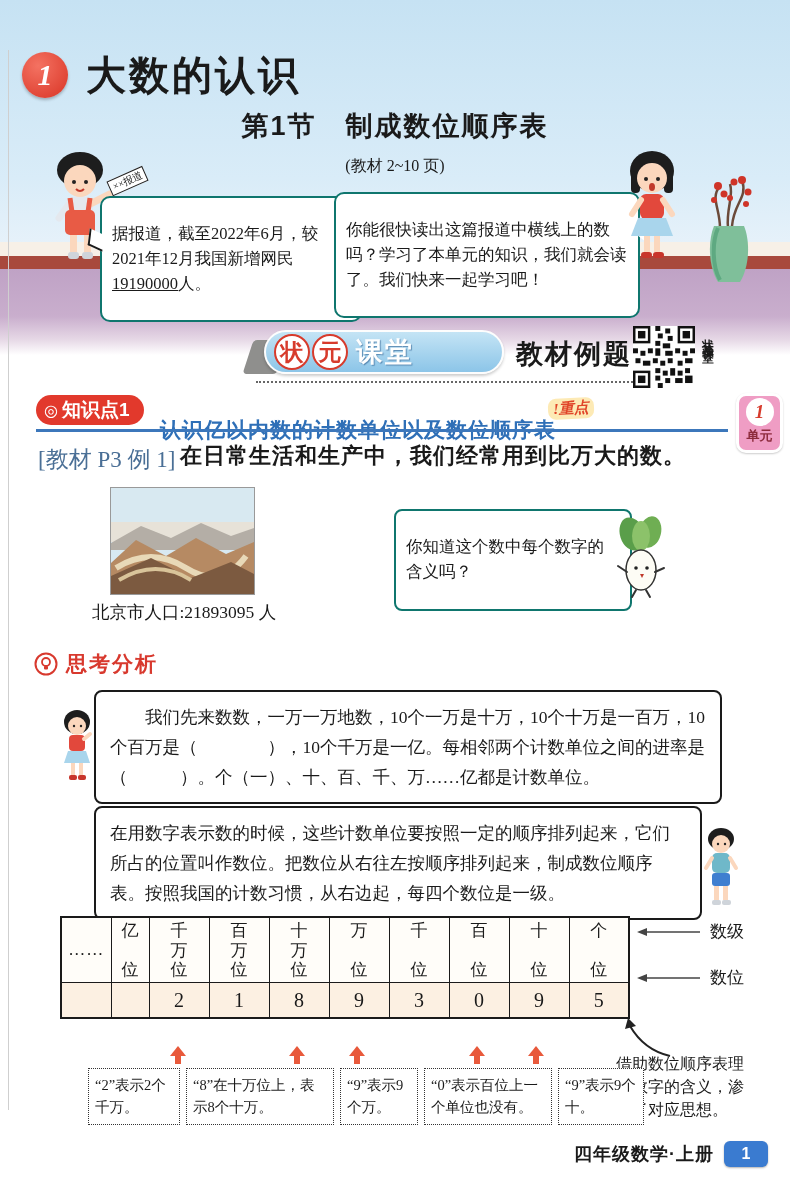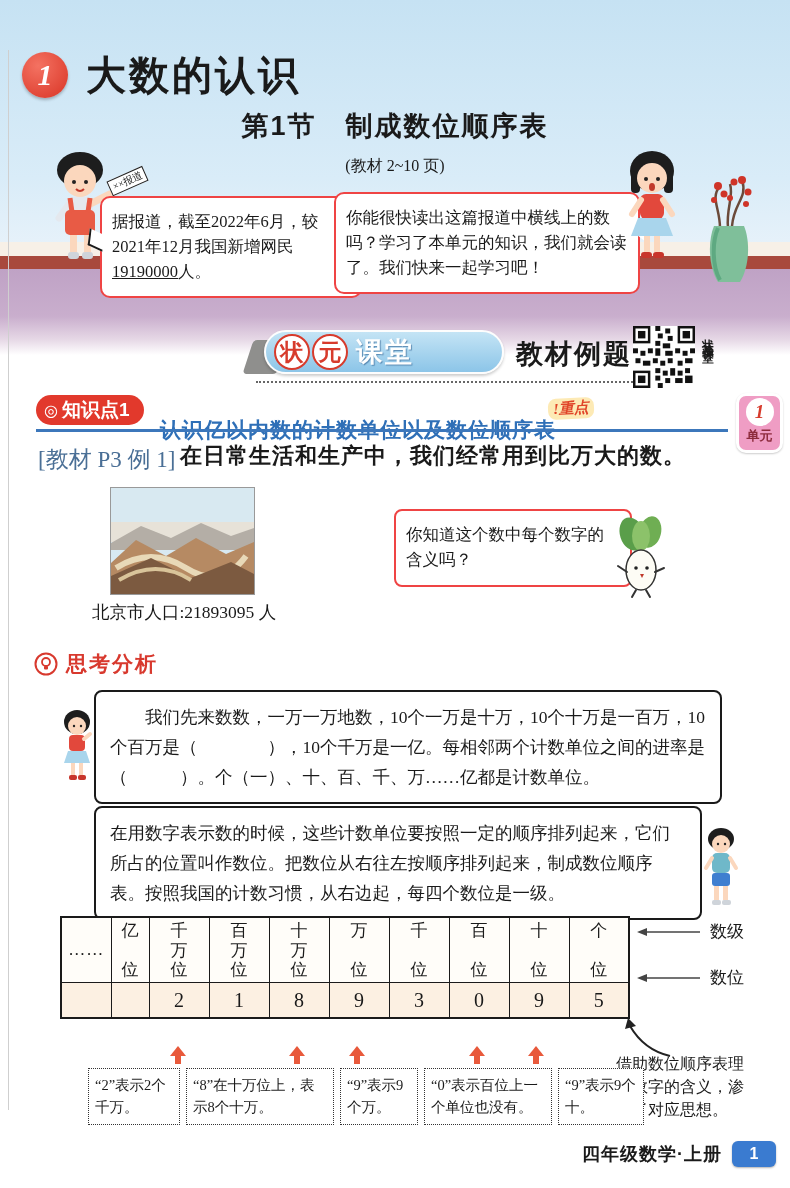--- a/index.html
+++ b/index.html
@@ -12,21 +12,21 @@
   .stripe{left:0;top:256px;width:790px;height:13px;background:#a8493d;}
   .floor{left:0;top:269px;width:790px;height:86px;background:linear-gradient(#bfa2c5,#c9aecd 55%,#e6d8e6 82%,#ffffff);}
   .edge-line{left:8px;top:50px;width:1px;height:1060px;background:#cfcfcf;}
   .unit-badge{left:22px;top:52px;width:46px;height:46px;border-radius:50%;
       background:radial-gradient(circle at 35% 30%,#f47262,#d93425);box-shadow:0 2px 3px rgba(0,0,0,.25);
       color:#fff;font-family:"Liberation Serif",serif;font-style:italic;font-weight:bold;font-size:30px;
       display:flex;align-items:center;justify-content:center;}
   .unit-title{left:86px;top:48px;font-size:40px;font-weight:bold;letter-spacing:3px;}
   .section-title{left:0;top:108px;width:790px;text-align:center;font-size:27px;font-weight:bold;letter-spacing:2px;}
   .section-pages{left:0;top:145px;width:790px;text-align:center;font-size:16px;font-family:"Liberation Serif",serif;margin-top:11px;}
-  .bubble{background:#fff;border:2px solid #ef4444;border-radius:10px;padding:12px 10px;
+  .bubble{background:#fff;border:2px solid #0f766e;border-radius:10px;padding:24px 10px;
       font-family:"Liberation Serif",serif;font-size:16.5px;line-height:1.5;}
   .bubble .u{text-decoration:underline;}
   .bubble-left{left:100px;top:196px;width:238px;}
   .bubble-left:after{content:"";position:absolute;left:-14px;top:34px;width:14px;height:14px;
       background:#fff;border-left:2px solid #1a1a1a;border-bottom:2px solid #1a1a1a;transform:rotate(25deg) skewX(18deg);}
   .bubble-right{left:334px;top:192px;width:282px;}
   .bubble-right:after{content:"";position:absolute;right:-13px;top:28px;width:14px;height:14px;
       background:#fff;border-right:2px solid #1a1a1a;border-top:2px solid #1a1a1a;transform:rotate(20deg) skewY(18deg);}
   .boy-flag{left:108px;top:173px;background:#fff;border:1px solid #222;padding:0 3px;font-size:10px;
       font-family:"Liberation Serif",serif;transform:rotate(-24deg);}
@@ -97,21 +97,21 @@
       border-left:8px solid transparent;border-right:8px solid transparent;border-bottom:10px solid #e8593b;}
   .up-arrow:after{content:"";position:absolute;left:5px;top:9px;width:6px;height:9px;background:#e8593b;}
   .annot-box{position:absolute;border:1.8px dotted #333;background:#fff;padding:5px 6px;box-sizing:border-box;
       font-family:"Liberation Serif",serif;font-size:14.5px;line-height:1.55;}
   .annot-0{left:88px;top:1068px;width:92px;}
   .annot-1{left:186px;top:1068px;width:148px;}
   .annot-2{left:340px;top:1068px;width:78px;}
   .annot-3{left:424px;top:1068px;width:128px;}
   .annot-4{left:558px;top:1068px;width:86px;}
   
-  .footer{left:8px;top:1141px;width:768px;display:flex;justify-content:flex-end;align-items:center;gap:10px;}
+  .footer{left:0;top:1141px;width:768px;display:flex;justify-content:flex-end;align-items:center;gap:10px;}
   .footer-text{font-size:18px;font-weight:bold;letter-spacing:1px;}
   .page-box{width:44px;height:26px;background:#3a7bd0;border-radius:6px;color:#fff;font-weight:bold;
       font-size:16px;display:flex;align-items:center;justify-content:center;box-shadow:0 1px 2px rgba(0,0,0,.3);}
 </style>
 </head>
 <body>
 
 <div class="page">
 
   <div class="abs sky"></div>

